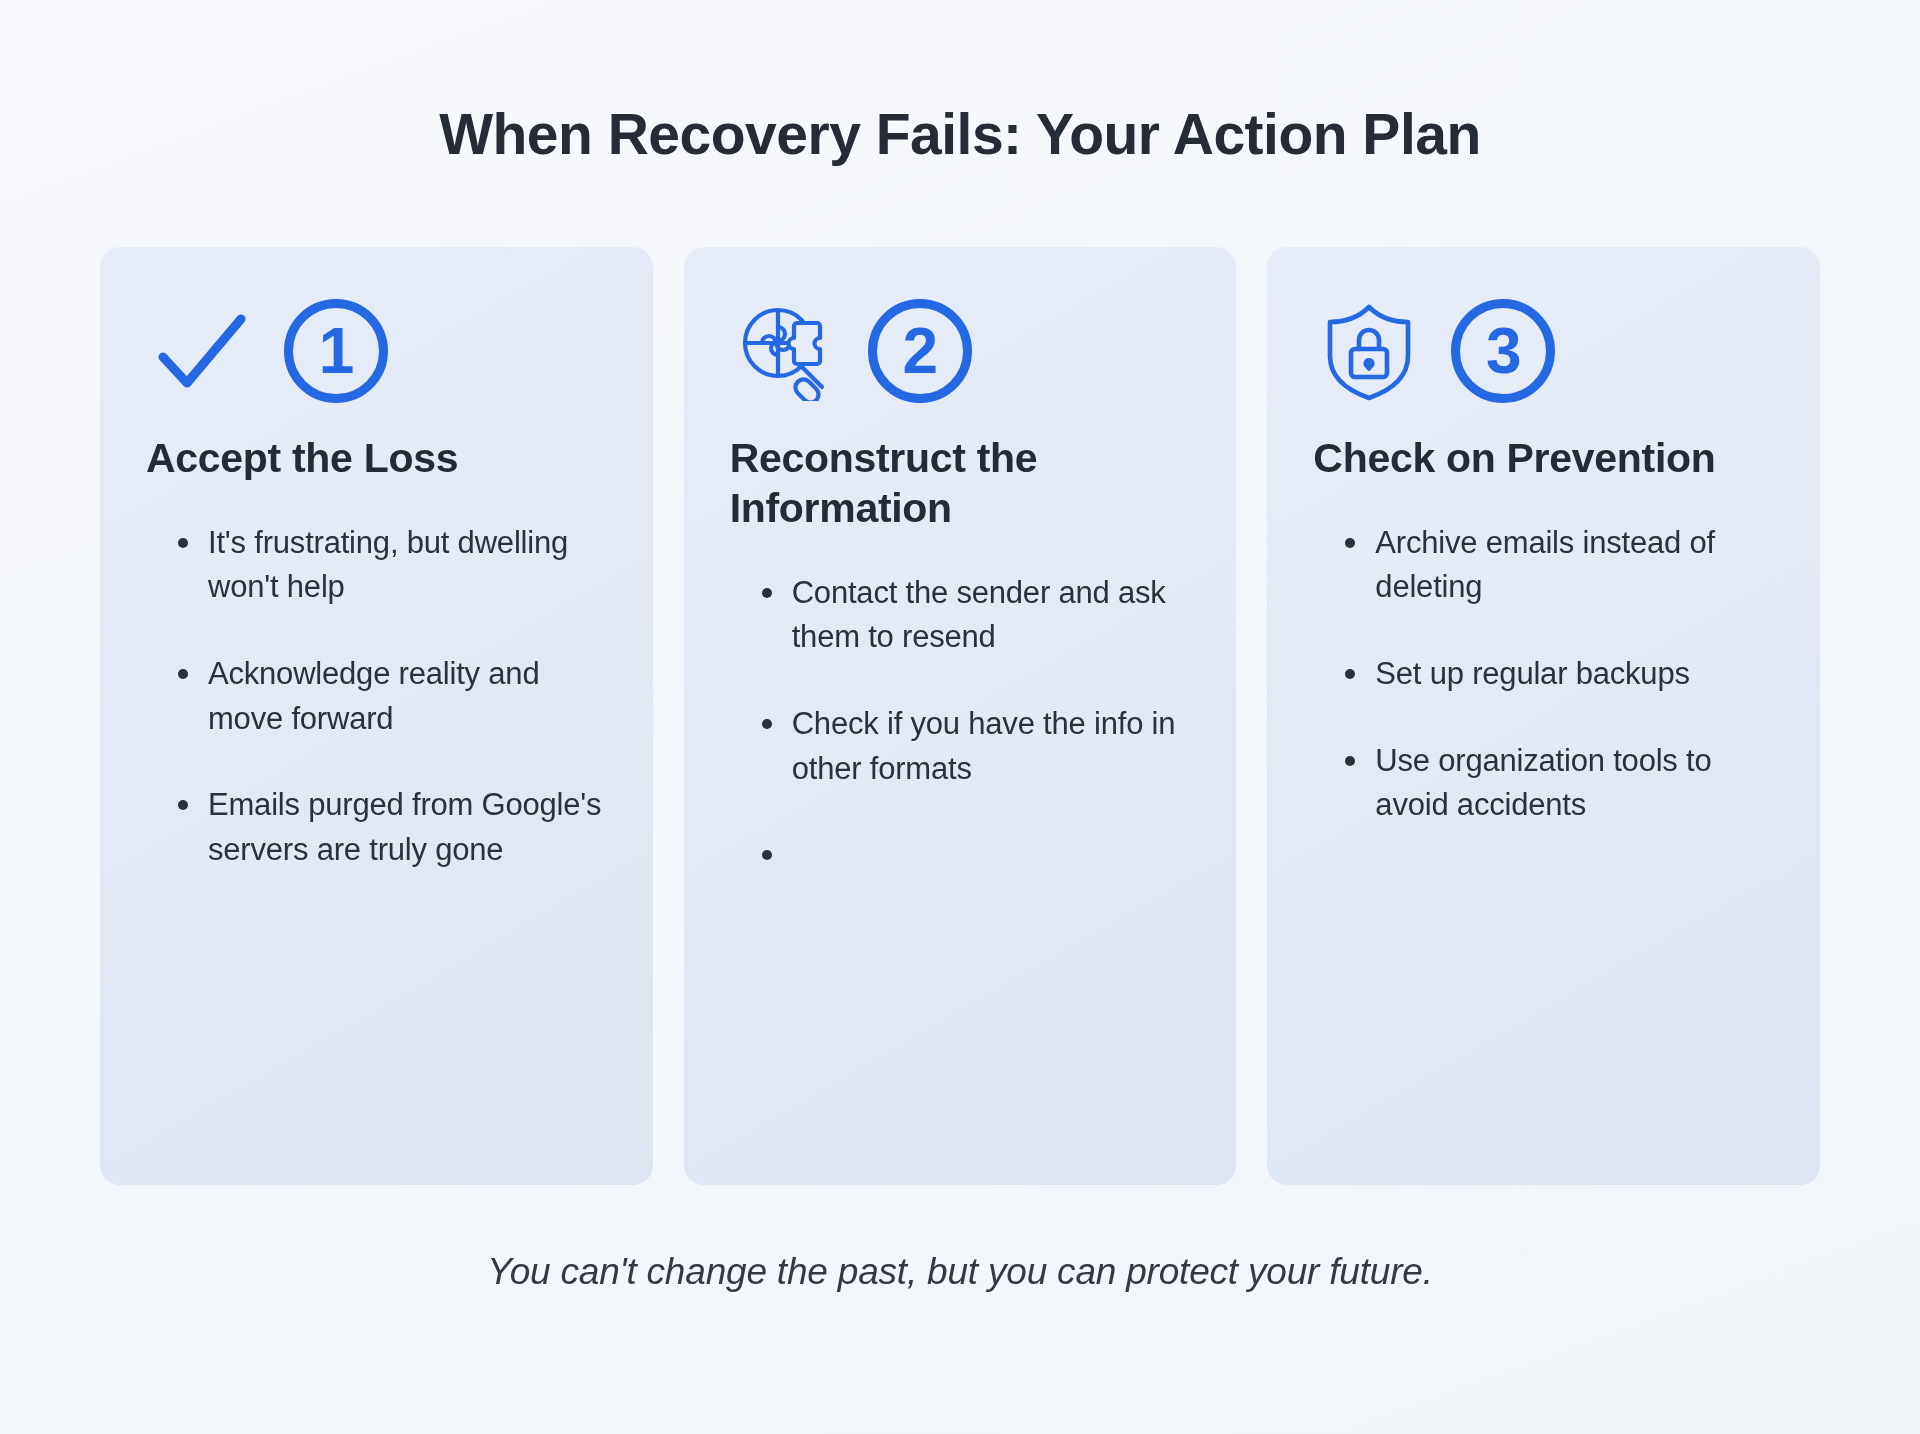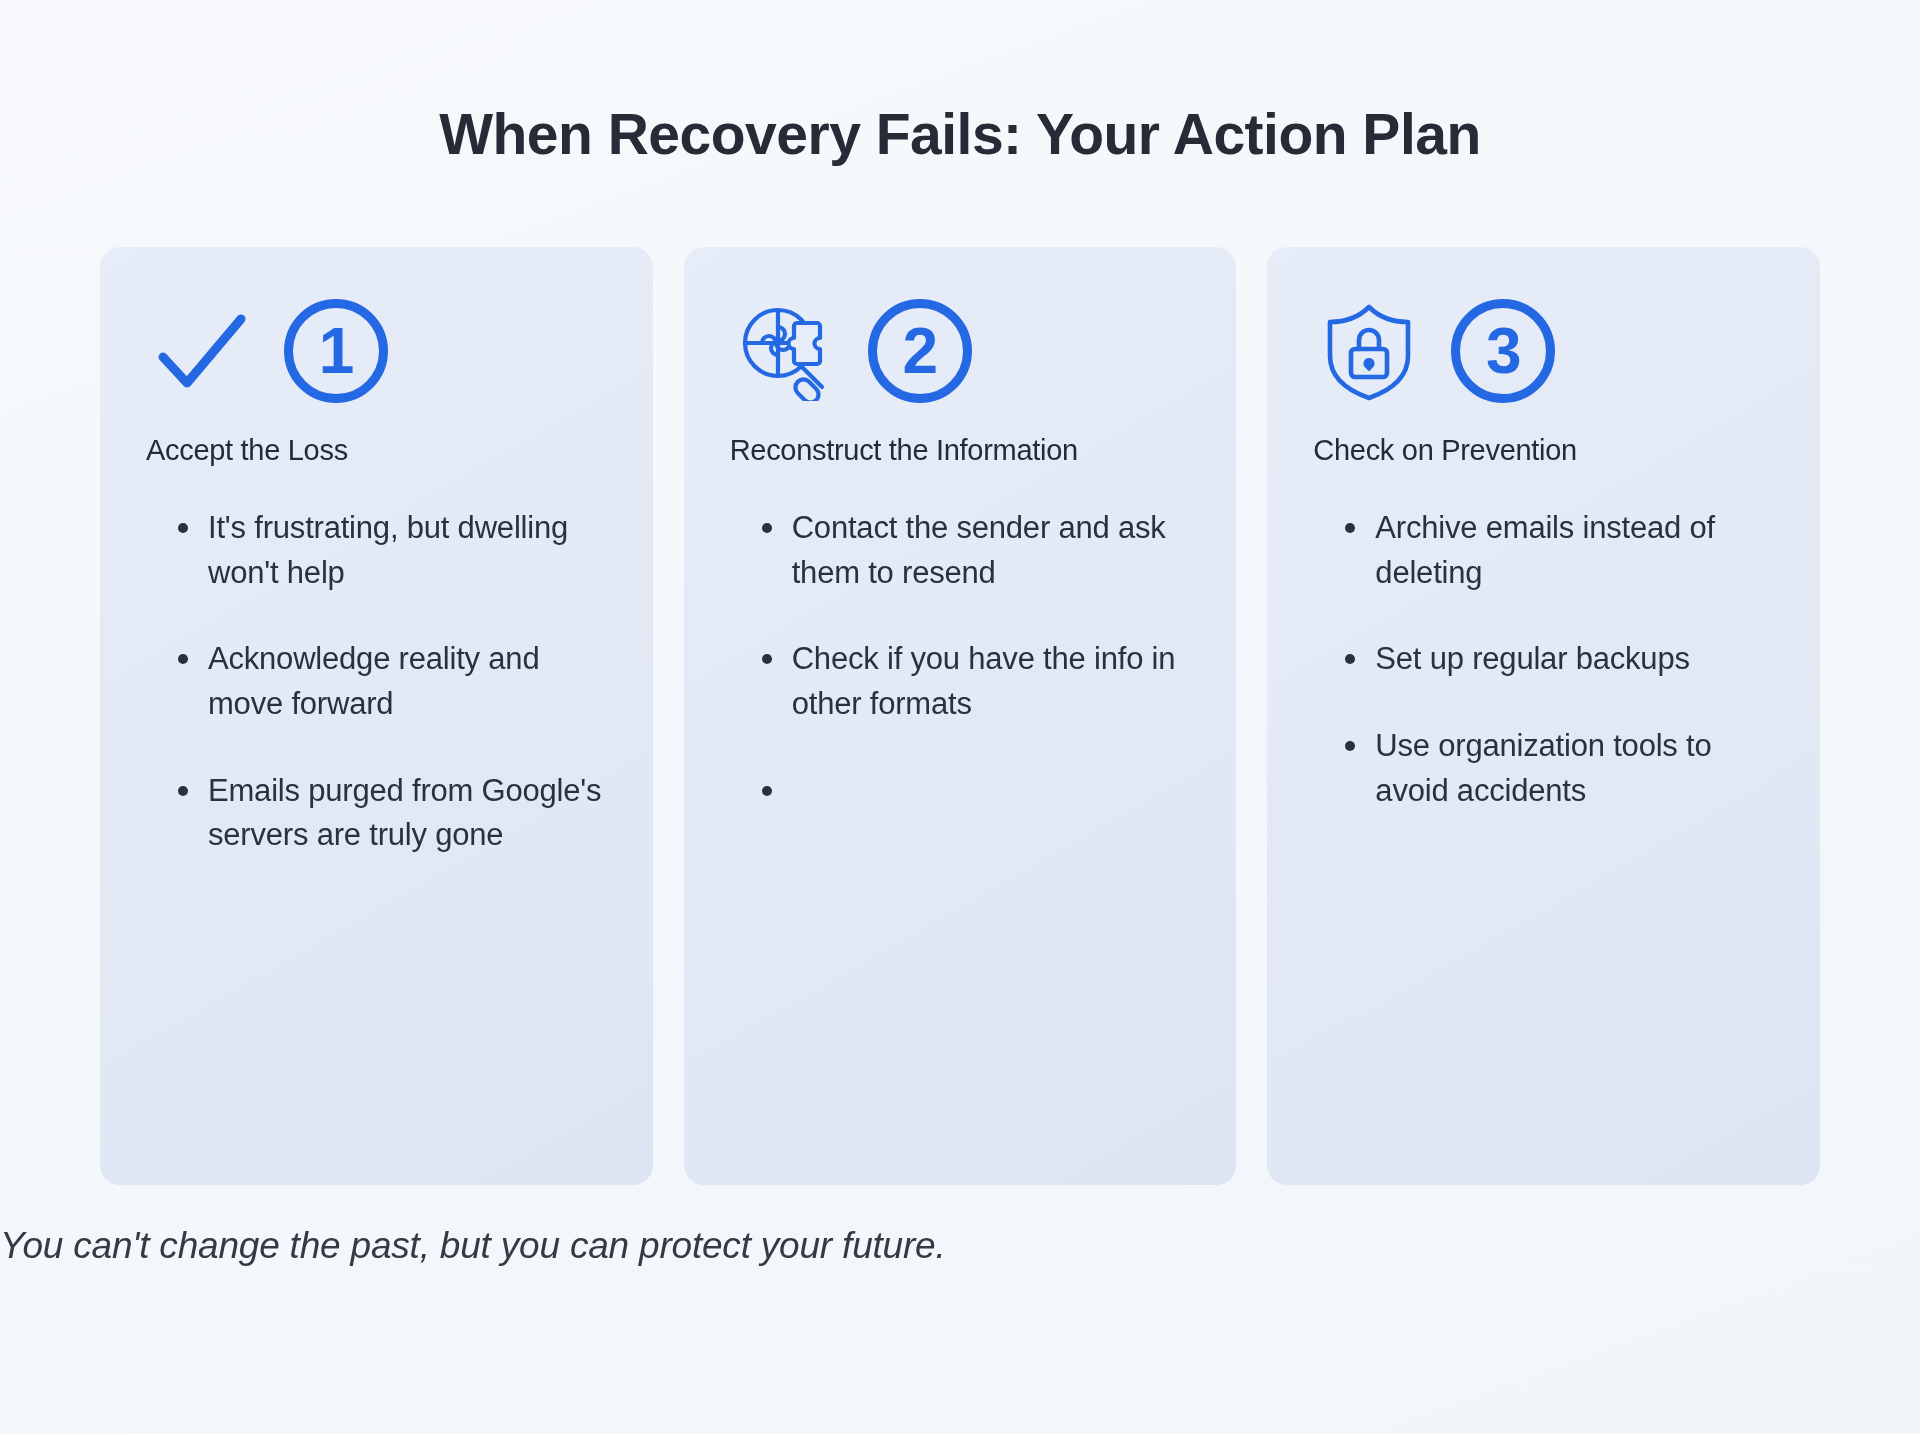--- a/index.html
+++ b/index.html
@@ -84,23 +84,23 @@
   }
   .card-num .digit {
     position: relative;
     font-size: 64px;
     font-weight: bold;
     color: #2568e4;
     line-height: 1;
     letter-spacing: -1px;
   }
   .card-title {
-    font-size: 29px;
+    font-size: 41px;
     color: #242b34;
-    font-weight: normal;
+    font-weight: bold;
     line-height: 1.22;
     margin: 0 0 30px 6px;
     letter-spacing: -0.3px;
   }
   .bullets {
     list-style: none;
     margin: 8px;
     padding: 0 0 0 30px;
   }
   .bullets li {
@@ -118,25 +118,26 @@
   .bullets li .dot {
     position: absolute;
     left: 0;
     top: 17px;
     width: 10px;
     height: 10px;
     border-radius: 50%;
     background: #2a313a;
   }
   .footer-note {
+    text-align: center;
     font-size: 37px;
     font-style: italic;
     color: #333a44;
     margin: 0;
-    padding-top: 40px;
+    padding-top: 66px;
     letter-spacing: -0.2px;
   }
 </style>
 </head>
 <body>
 
 <div class="page">
 
   <h1 class="page-title">When Recovery Fails: Your Action Plan</h1>
 

